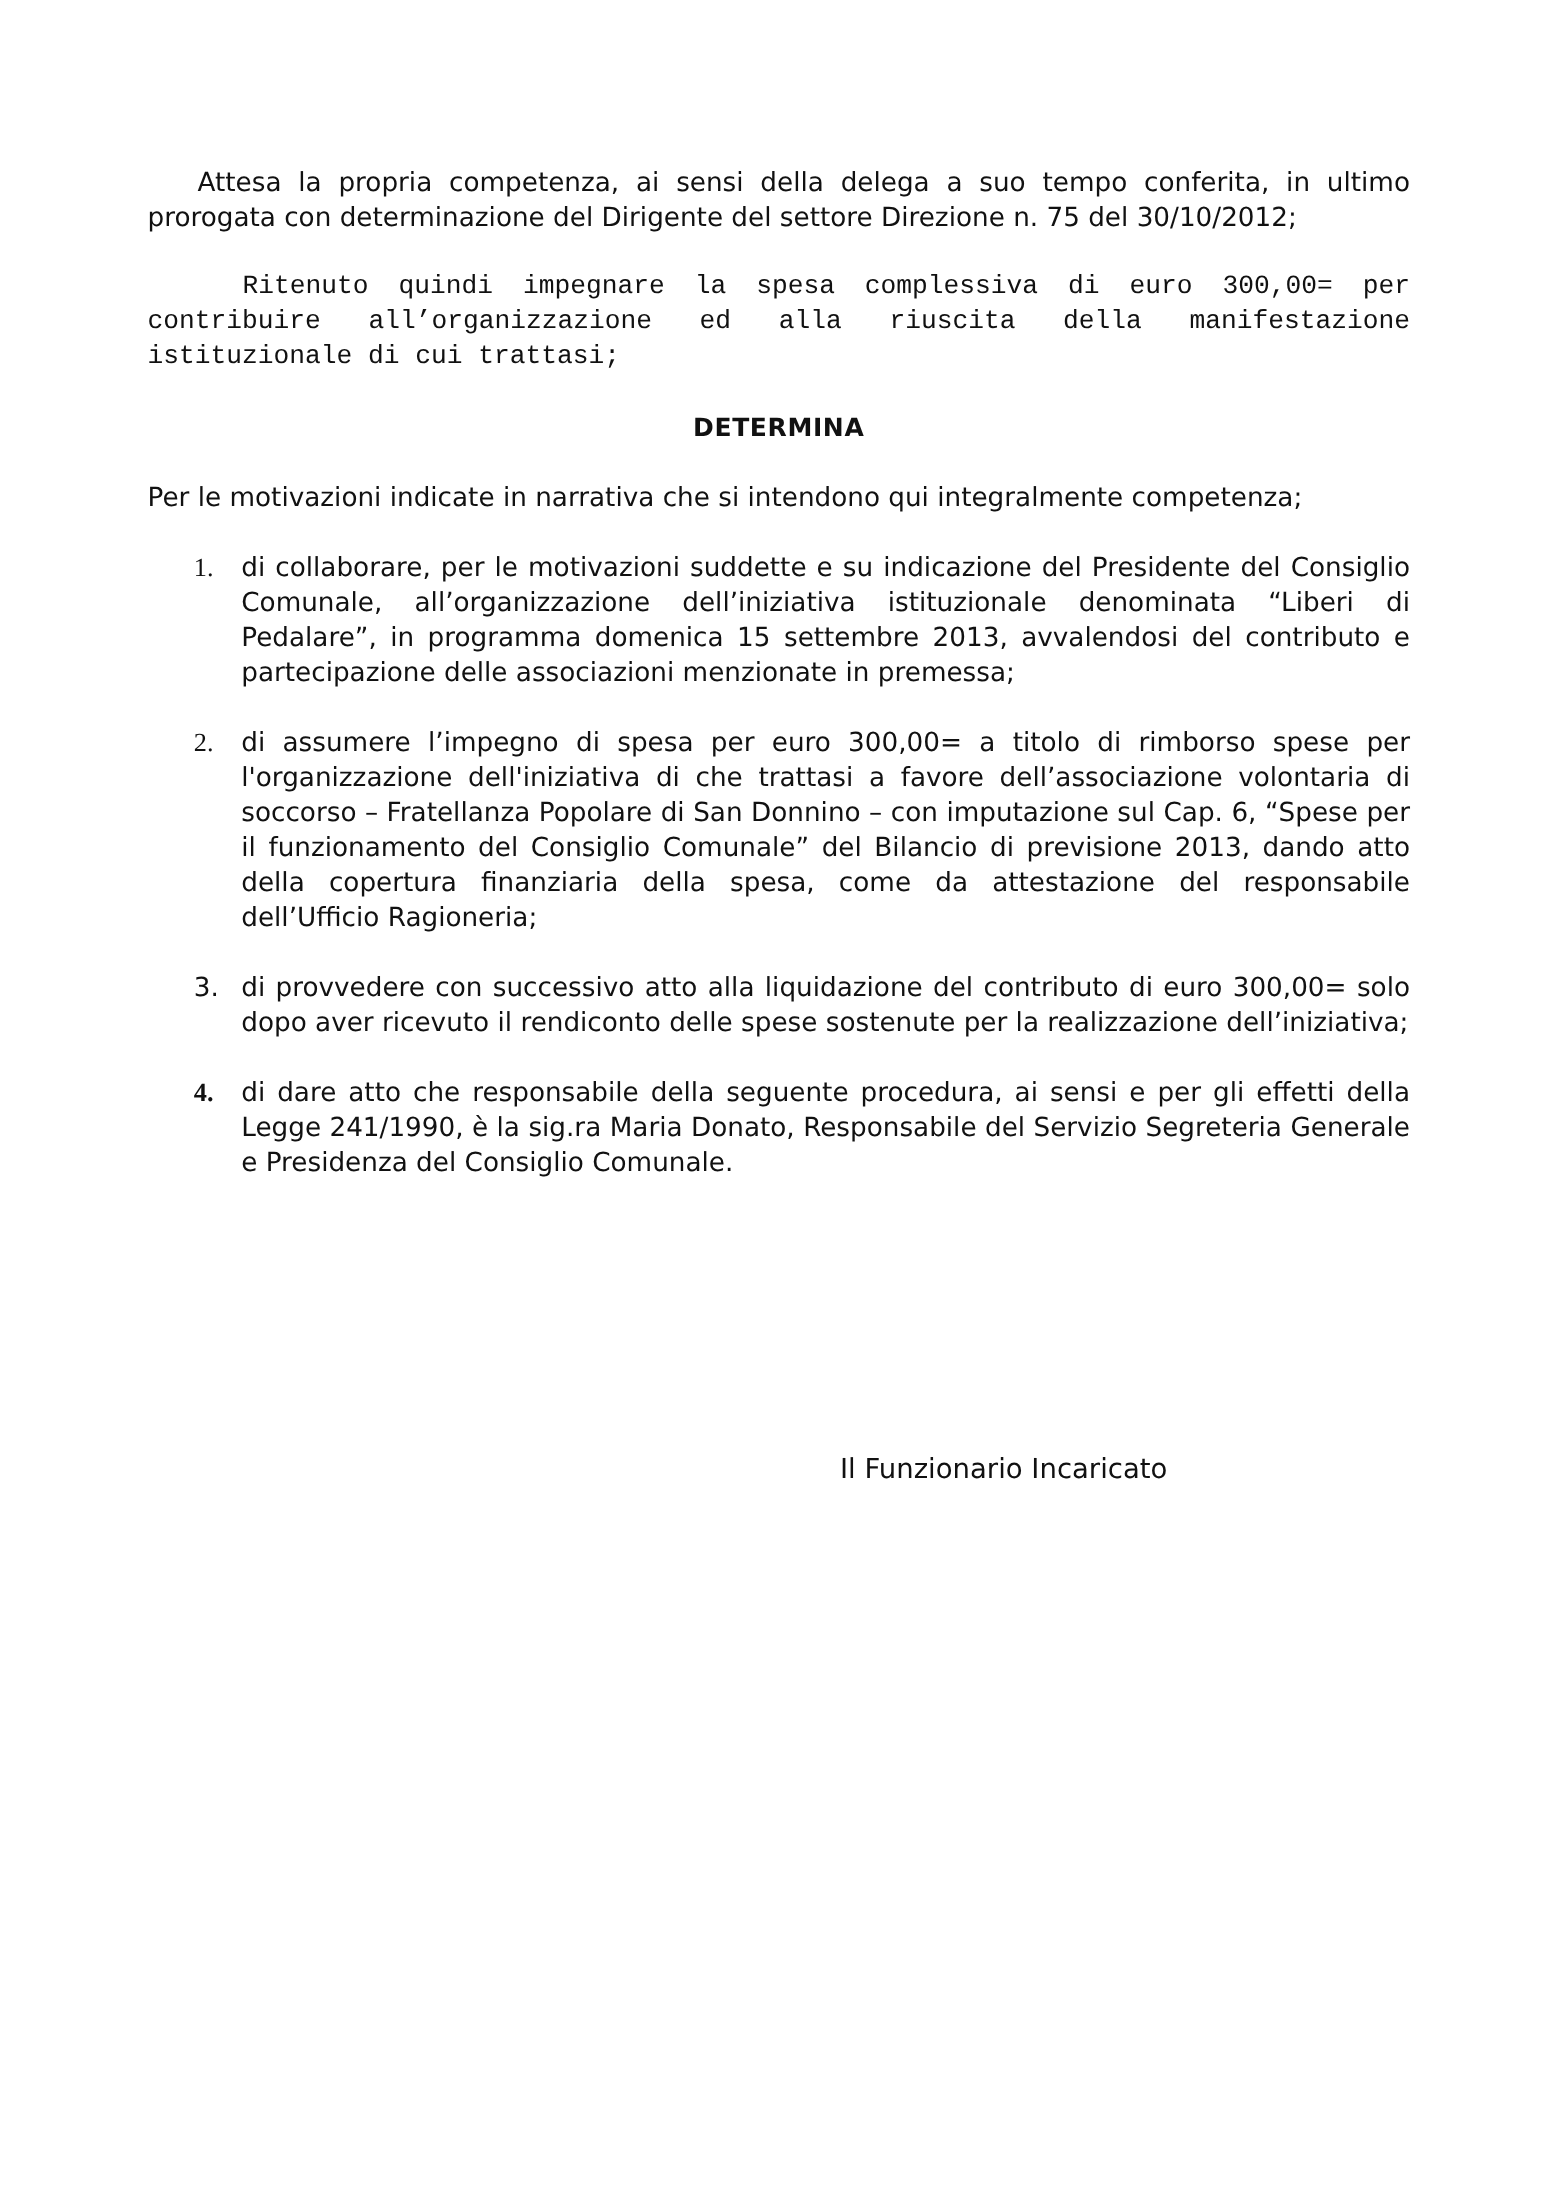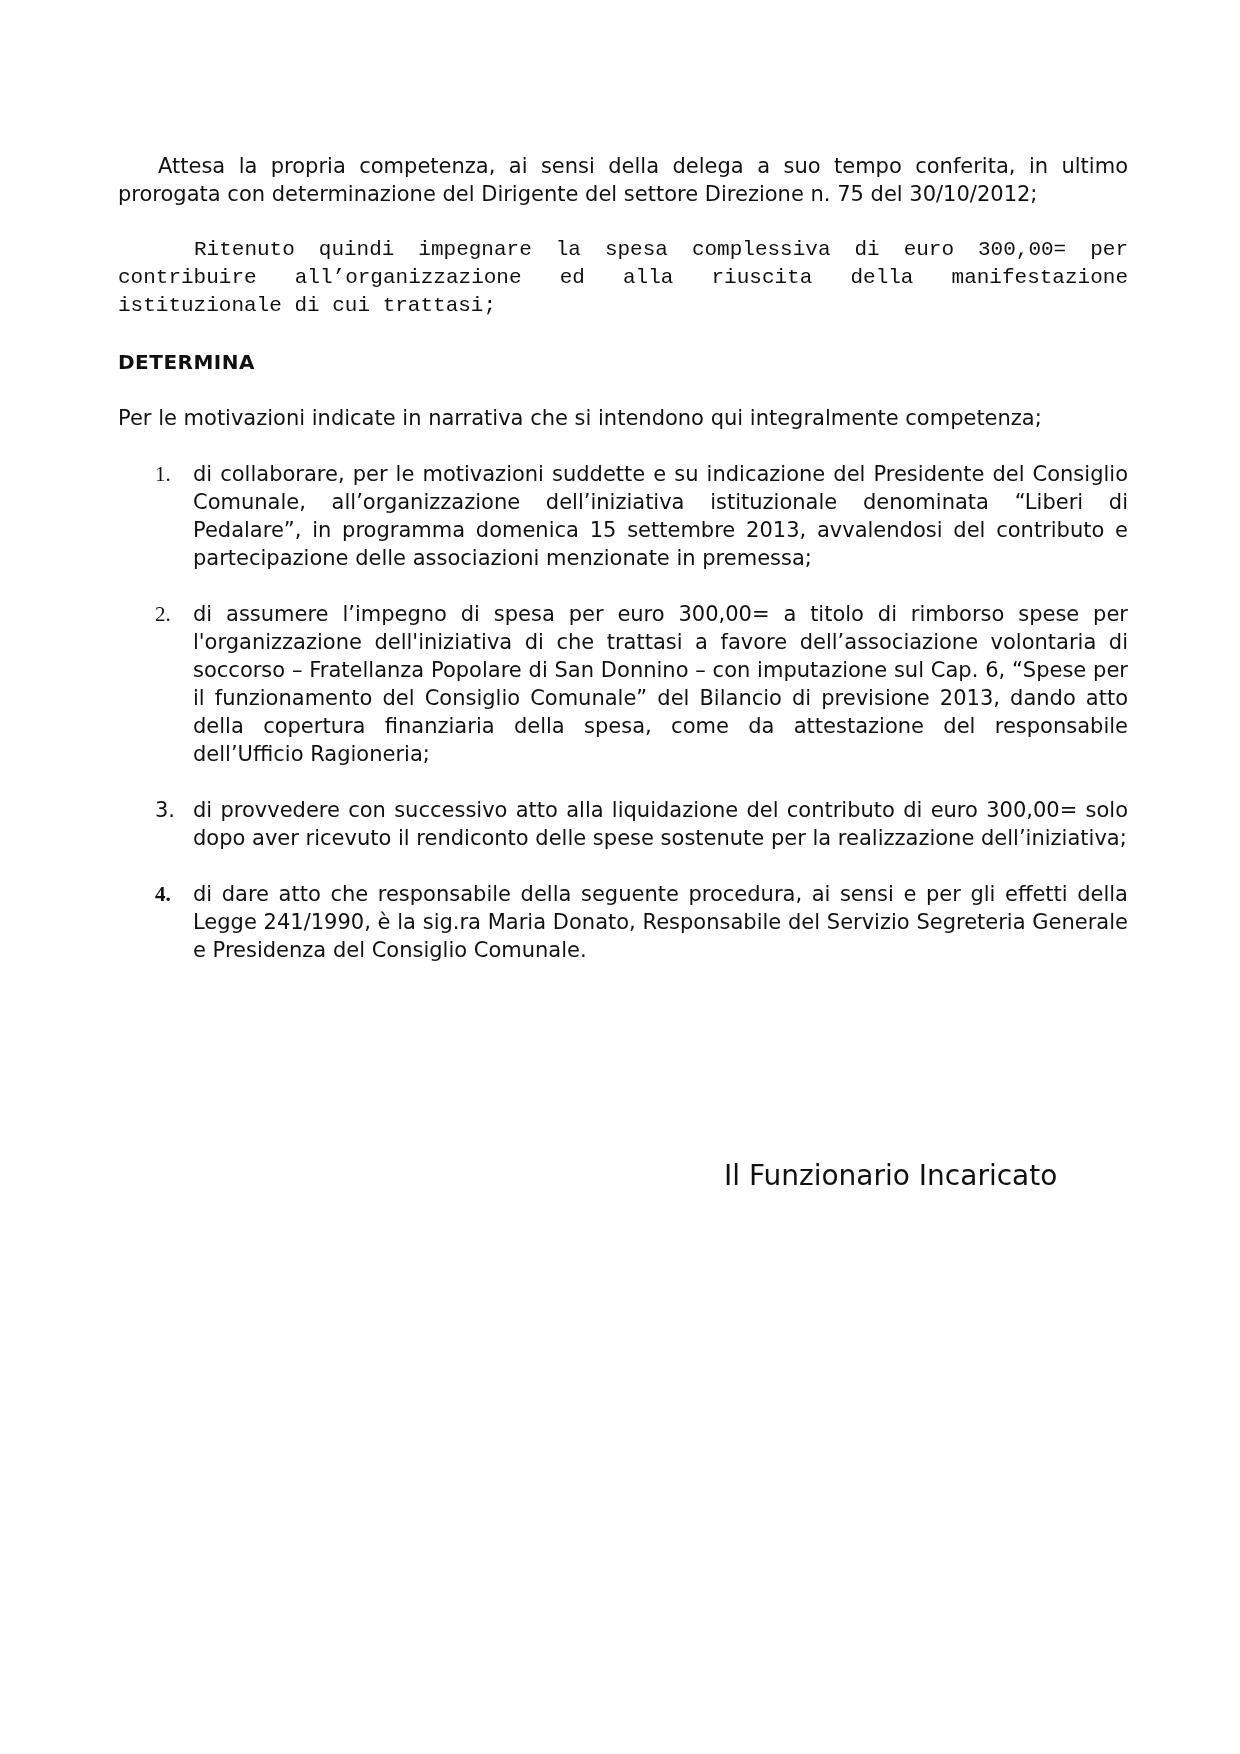--- a/index.html
+++ b/index.html
@@ -12,31 +12,32 @@
       height: 1754px;
       position: relative;
       overflow: hidden;
       color: #111111;
       font-family: "DejaVu Sans", sans-serif;
       font-size: 21px;
     }
     .page {
       position: absolute;
       left: 118px;
-      top: 152px;
+      top: 132px;
       width: 1010px;
     }
     .para {
       text-align: justify;
       line-height: 28px;
       margin: 0;
     }
     .para.p1 { text-indent: 40px; }
     .para.p2 { text-indent: 76px; margin-top: 28px; font-family: Liberation Mono, monospace; }
     .heading {
+      text-align: center;
       font-weight: bold;
       margin-top: 28px;
       line-height: 28px;
       font-size: 20px;
       letter-spacing: 0.5px;
     }
     .intro {
       margin-top: 28px;
       line-height: 28px;
     }
@@ -61,25 +62,25 @@
     }
     .list-item .num.sans {
       font-family: "DejaVu Sans", sans-serif;
     }
     .list-item .num.bold {
       font-family: "Liberation Serif", serif;
       font-weight: bold;
     }
     .signature {
       position: absolute;
-      left: 724px;
+      left: 672px;
       top: 1162px;
       width: 360px;
       text-align: center;
-      font-size: 28px;
+      font-size: 22px;
       line-height: 28px;
     }
     .signature div { text-align: left; }
     .signature .sig-name { padding-left: 70px; }
   </style>
 </head>
 <body>
 
 <div class="page">
   <p class="para p1">Attesa la propria competenza, ai sensi della delega a suo tempo conferita, in ultimo prorogata con determinazione del Dirigente del settore Direzione n. 75 del 30/10/2012;</p>

